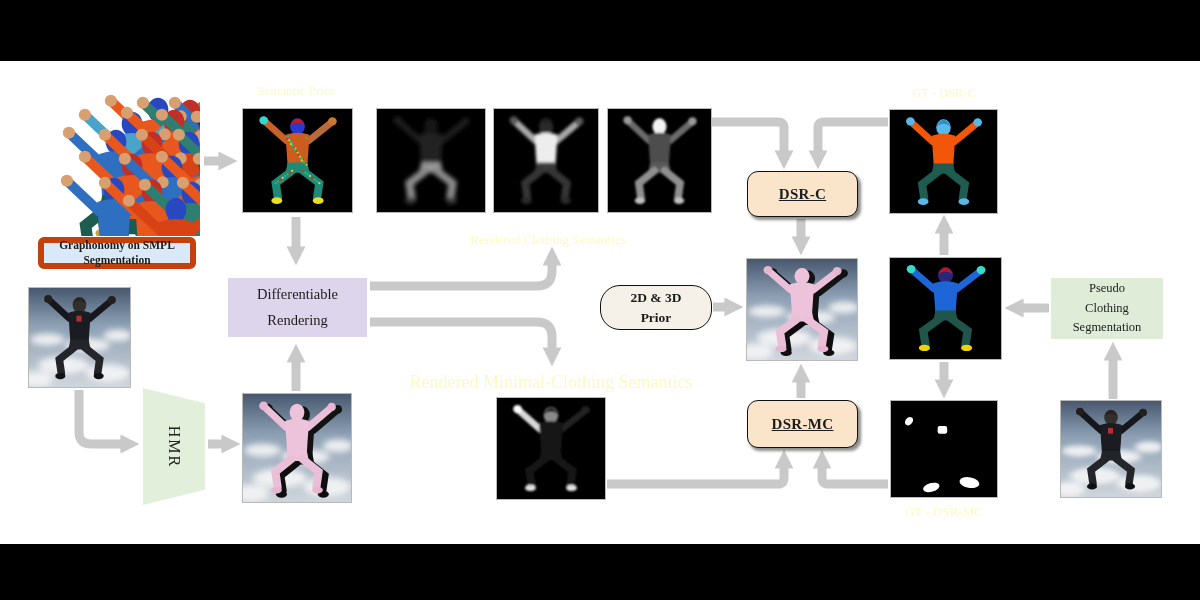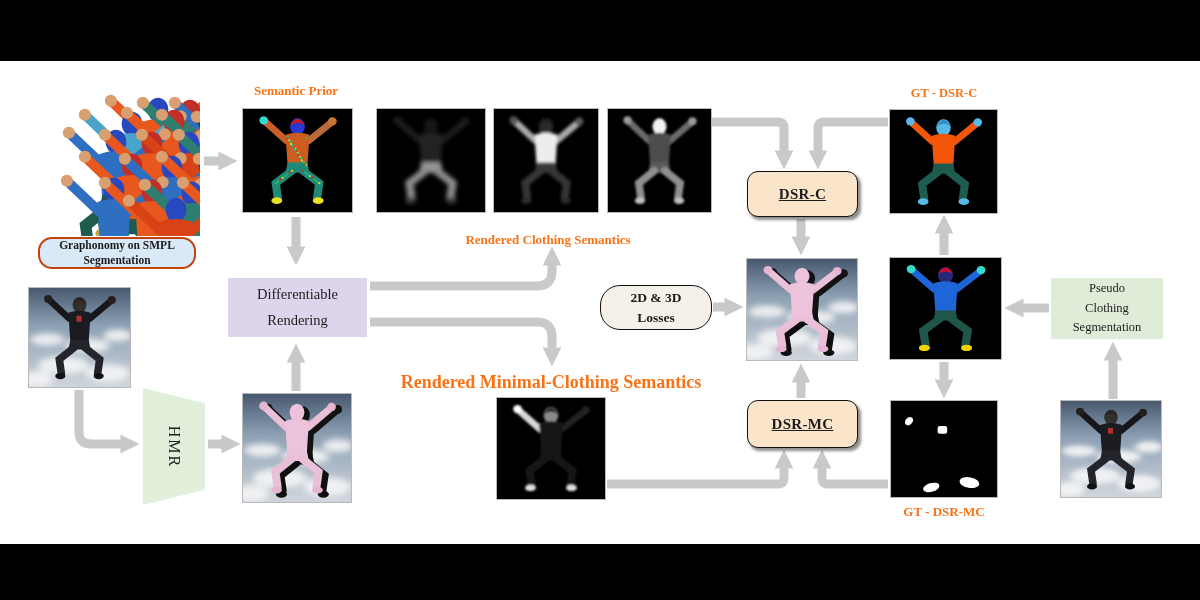--- a/index.html
+++ b/index.html
@@ -3,26 +3,26 @@
 <meta charset="utf-8">
 <style>
   html,body{margin:0;padding:0;}
   body{width:1200px;height:600px;position:relative;background:var(--page-bg,#000);
        font-family:"Liberation Serif","DejaVu Serif",serif;overflow:hidden;}
   .canvas{position:absolute;left:0;top:61px;width:1200px;height:483px;background:var(--canvas-bg,#fff);}
   #arrows{position:absolute;left:0;top:0;width:1200px;height:600px;pointer-events:none;}
   .img{position:absolute;background:#000;border:1px solid #b9b9b9;box-sizing:border-box;overflow:hidden;}
   .img svg{display:block;width:100%;height:100%;}
   .img.noborder{border:none;background:transparent;}
-  .lbl{position:absolute;font-weight:bold;color:#f97316;text-align:center;line-height:1.15;}
+  .lbl{position:absolute;font-weight:normal;color:#fef9c3;text-align:center;line-height:1.15;}
   .bx{position:absolute;box-sizing:border-box;display:flex;flex-direction:column;
       align-items:center;justify-content:center;text-align:center;color:#1c1c1c;}
   .bx span{display:block;}
   #graphonomy-box{left:38px;top:237px;width:158px;height:32px;background:var(--graph-bg);
-      border:2px solid #c2410c;border-radius:14px;font-weight:bold;font-size:11.5px;line-height:1.3;}
+      border:6px solid #c2410c;border-radius:6px;font-weight:bold;font-size:11.5px;line-height:1.3;}
   #dr-box{left:228px;top:278px;width:139px;height:59px;background:var(--dr-bg);font-size:14.5px;line-height:1.75;}
   #hmr-box{left:143px;top:388px;width:62px;height:117px;background:var(--hmr-bg);
       clip-path:polygon(0% 0%,100% 13%,100% 87%,0% 100%);}
   #hmr-box span{transform:rotate(90deg);font-size:16px;letter-spacing:2px;color:#222;}
   #losses-box{left:600px;top:285px;width:112px;height:45px;background:var(--losses-bg);
       border:1.5px solid #111;border-radius:20px;font-weight:bold;font-size:13.5px;line-height:1.45;}
   .dsr{width:111px;height:46px;background:var(--dsr-bg);border:1.5px solid #111;border-radius:11px;
       font-weight:bold;font-size:15px;letter-spacing:.3px;box-shadow:2.5px 3px 3px rgba(0,0,0,.45);text-decoration:underline;}
   #dsrc-box{left:747px;top:171px;}
   #dsrmc-box{left:747px;top:400px;height:48px;}
@@ -79,21 +79,21 @@
 </div>
 <div class="bx" id="dr-box">
   <span>Differentiable</span>
   <span>Rendering</span>
 </div>
 <div class="bx" id="hmr-box">
   <span>HMR</span>
 </div>
 <div class="bx" id="losses-box">
   <span>2D &amp; 3D</span>
-  <span>Losses</span>
+  <span>Prior</span>
 </div>
 <div class="bx dsr" id="dsrc-box">
   <span>DSR-C</span>
 </div>
 <div class="bx dsr" id="dsrmc-box">
   <span>DSR-MC</span>
 </div>
 <div class="bx" id="pseudo-box">
   <span>Pseudo</span>
   <span>Clothing</span>

